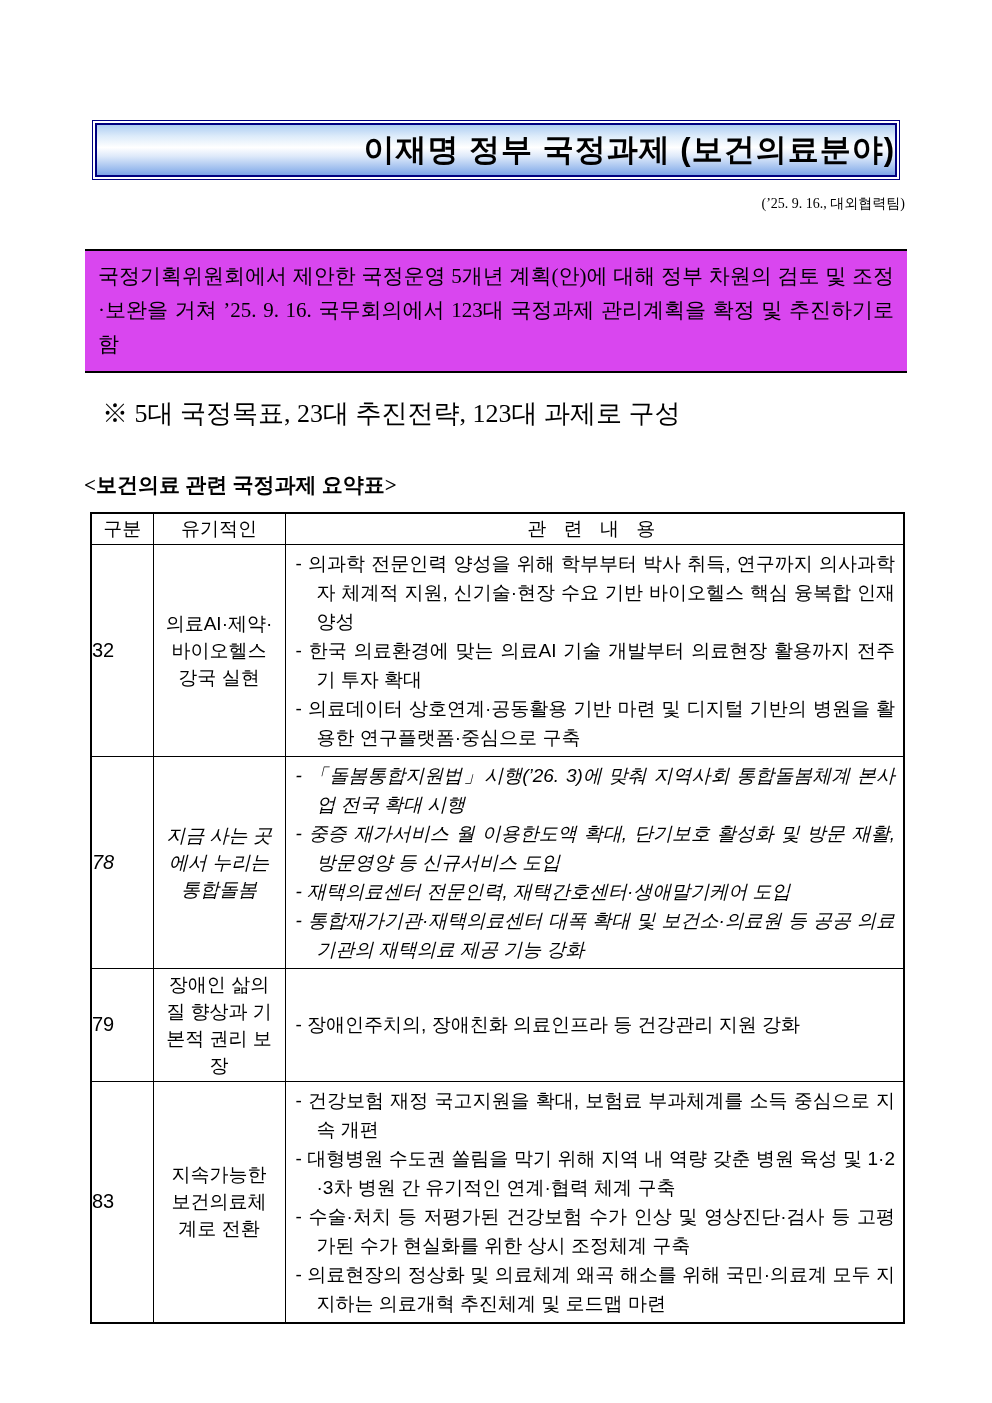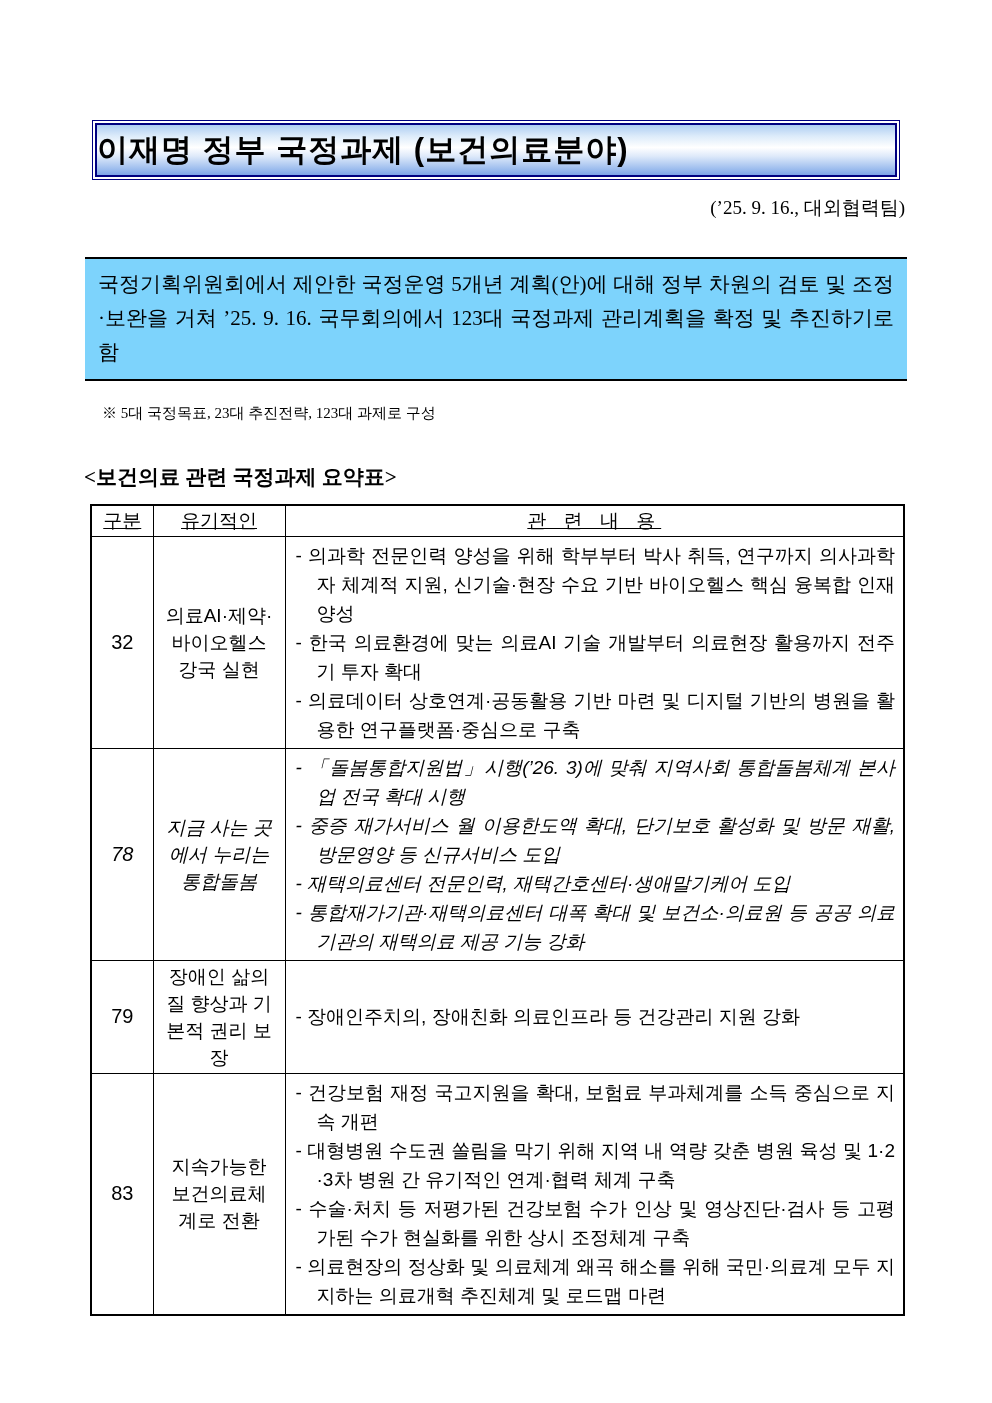--- a/index.html
+++ b/index.html
@@ -16,52 +16,52 @@
   .banner-outer {
     margin: 120px 92px 0 92px;
     border: 1px solid #000080;
     padding: 2px;
   }
   .banner-inner {
     border: 2px solid #000080;
     background: linear-gradient(180deg,
       #aecdf2 0%, #dcebfa 22%, #ffffff 45%,
       #dfeafa 62%, #9dbdee 88%, #7da4e8 100%);
-    text-align: left;
+    text-align: right;
     font-family: "Liberation Sans", sans-serif;
     font-weight: bold;
     font-size: 31px;
     line-height: 50px;
     letter-spacing: 1px;
   }
 
   
   .date-note {
     margin: 15px 87px 4px 0;
     text-align: right;
-    font-size: 19px;
+    font-size: 14px;
   }
 
   
   .summary-box {
     margin: 36px 85px 0 85px;
     border-top: 2px solid #000;
     border-bottom: 2px solid #000;
-    background: #7dd3fc;
+    background: #d946ef;
     padding: 8px 13px 10px 13px;
     font-size: 21px;
     line-height: 34px;
     text-align: justify;
     word-break: keep-all;
   }
 
   
   .ref-note {
     margin: 23px 0 15px 102px;
-    font-size: 15px;
+    font-size: 26px;
   }
 
   
   .table-title {
     margin: 40px 0 0 84px;
     font-size: 21px;
     font-weight: bold;
     text-underline-offset: 4px;
   }
 
@@ -79,25 +79,23 @@
   table.task-table col.c-body { width: 619px; }
   table.task-table th, table.task-table td {
     border: 1px solid #000;
     vertical-align: middle;
   }
   table.task-table th {
     height: 31px;
     font-weight: normal;
     font-size: 19px;
     text-align: center;
-    text-decoration: underline;
   }
   th.h-body { letter-spacing: 6px; }
   td.cell-id {
-    text-align: center;
     font-size: 20px;
   }
   td.cell-name {
     text-align: center;
     font-size: 19px;
     line-height: 27px;
     padding: 2px 12px;
     word-break: break-all;
     margin-top: 34px;
   }

